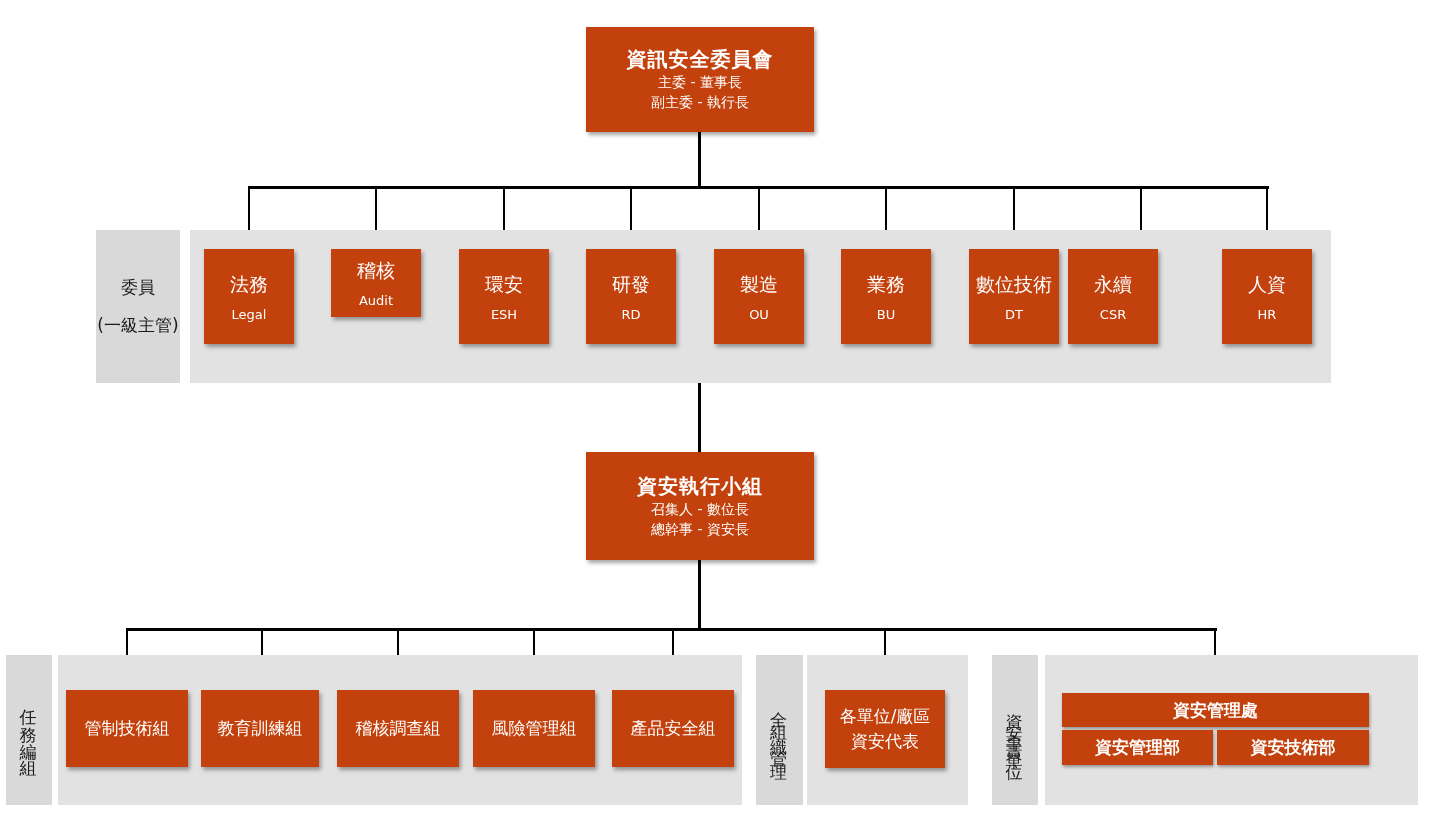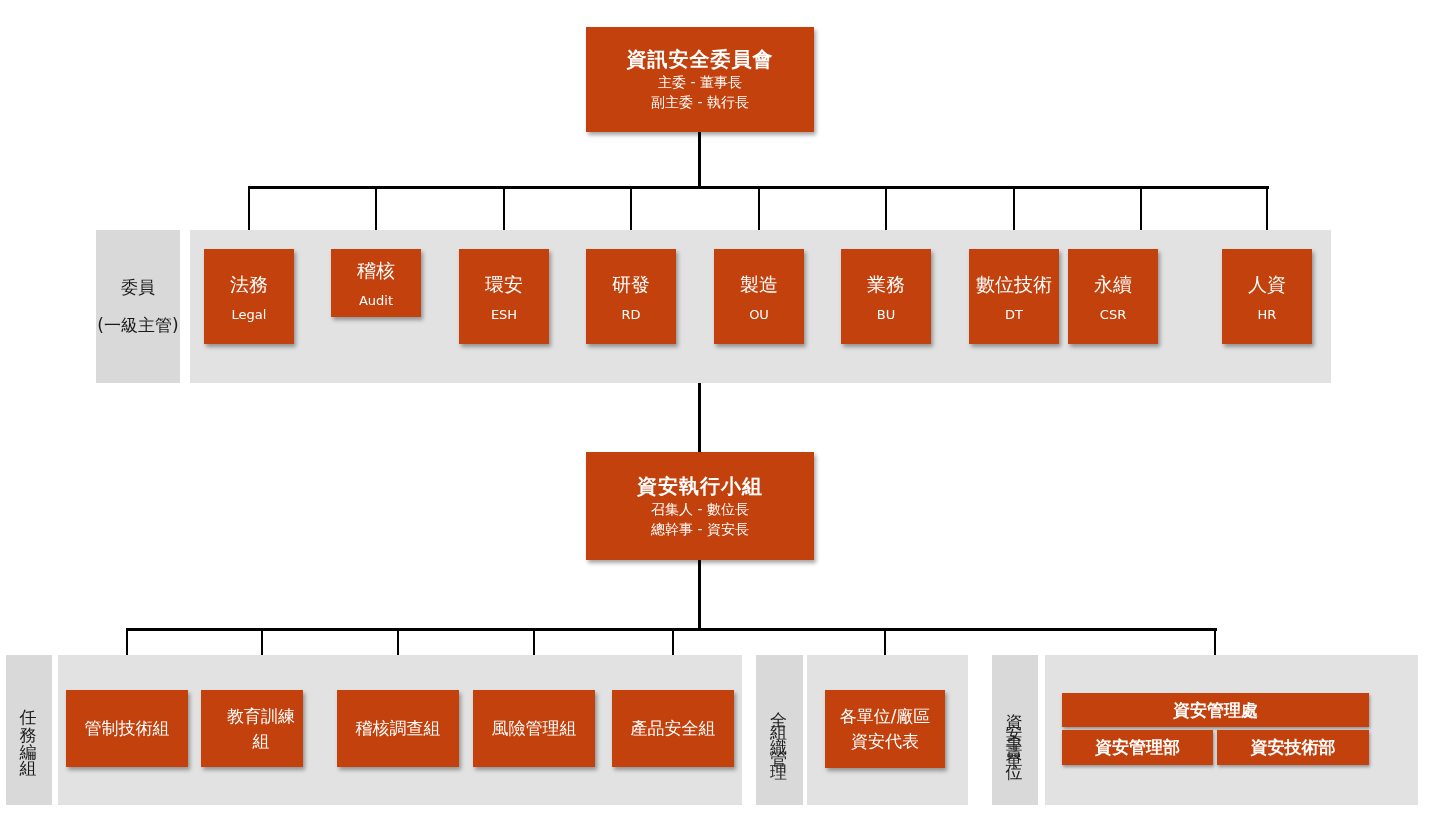--- a/index.html
+++ b/index.html
@@ -150,21 +150,21 @@
   </div>
 
   <div class="label-box" style="left:6px; top:655px; width:46px; height:150px;">
     <div class="vtext sp-wide">任務編組</div>
   </div>
   <div class="band" style="left:58px; top:655px; width:684px; height:150px;"></div>
 
   <div class="node" style="left:66px; top:690px; width:122px; height:77px;">
     <div class="single">管制技術組</div>
   </div>
-  <div class="node" style="left:201px; top:690px; width:102px; height:77px;padding-left:18px;">
+  <div class="node" style="left:201px; top:690px; width:118px; height:77px;">
     <div class="single">教育訓練組</div>
   </div>
   <div class="node" style="left:337px; top:690px; width:122px; height:77px;">
     <div class="single">稽核調查組</div>
   </div>
   <div class="node" style="left:473px; top:690px; width:122px; height:77px;">
     <div class="single">風險管理組</div>
   </div>
   <div class="node" style="left:612px; top:690px; width:122px; height:77px;">
     <div class="single">產品安全組</div>

